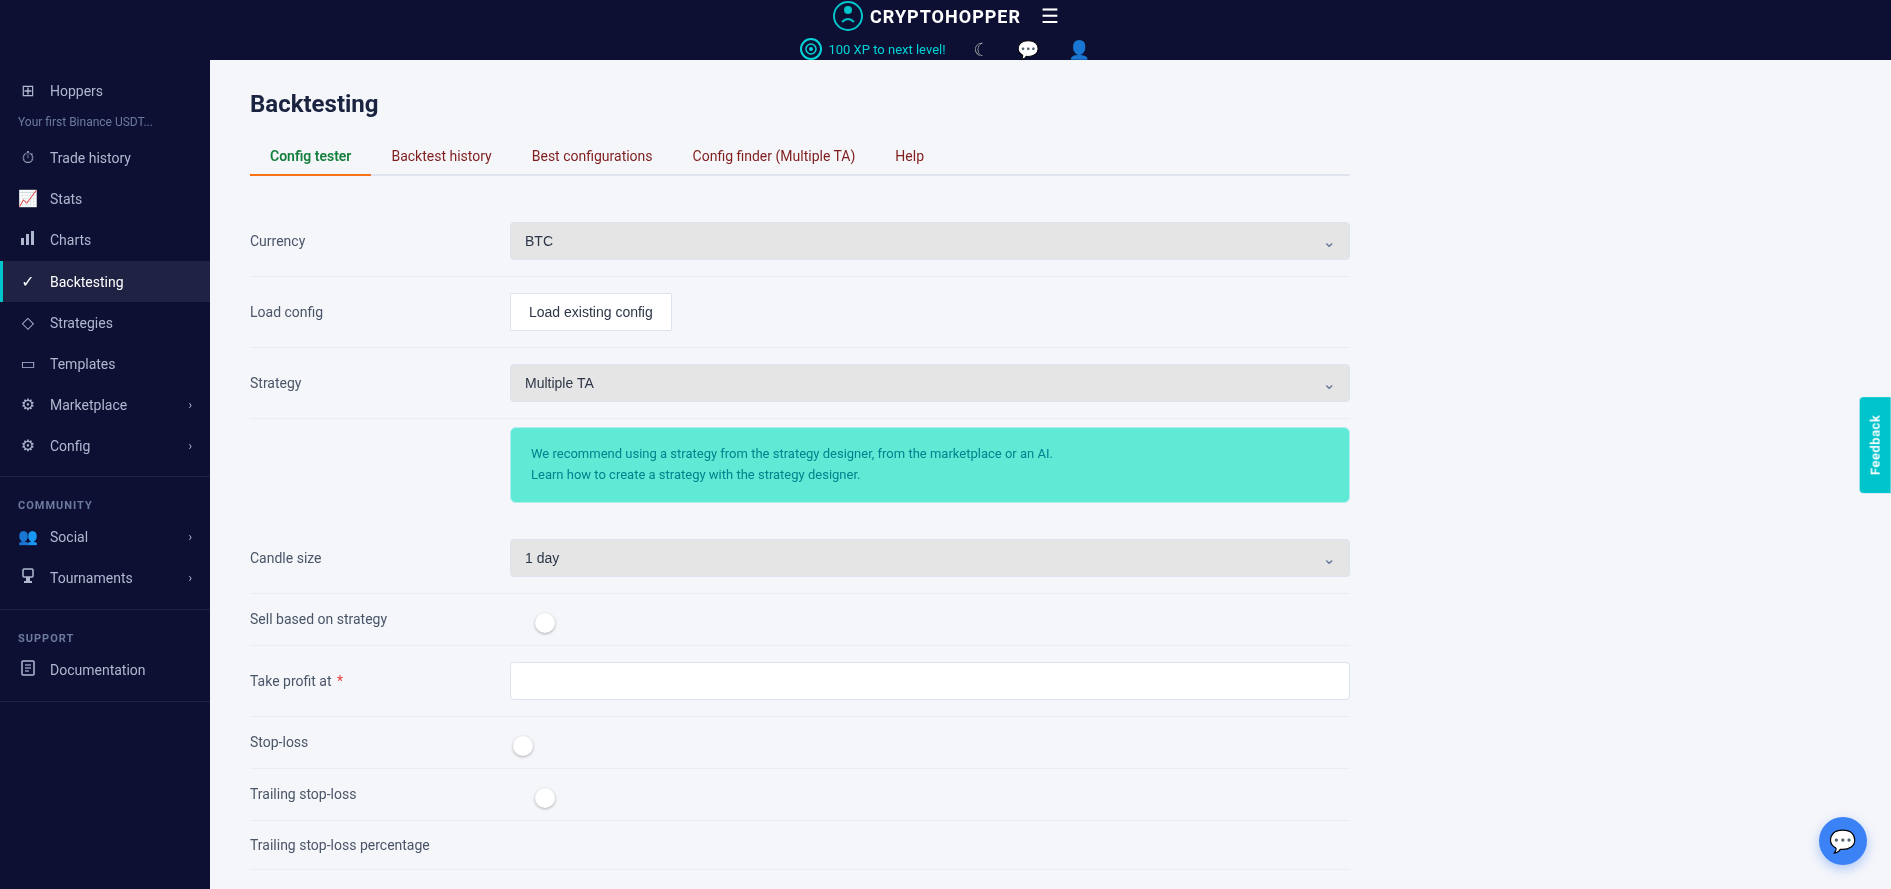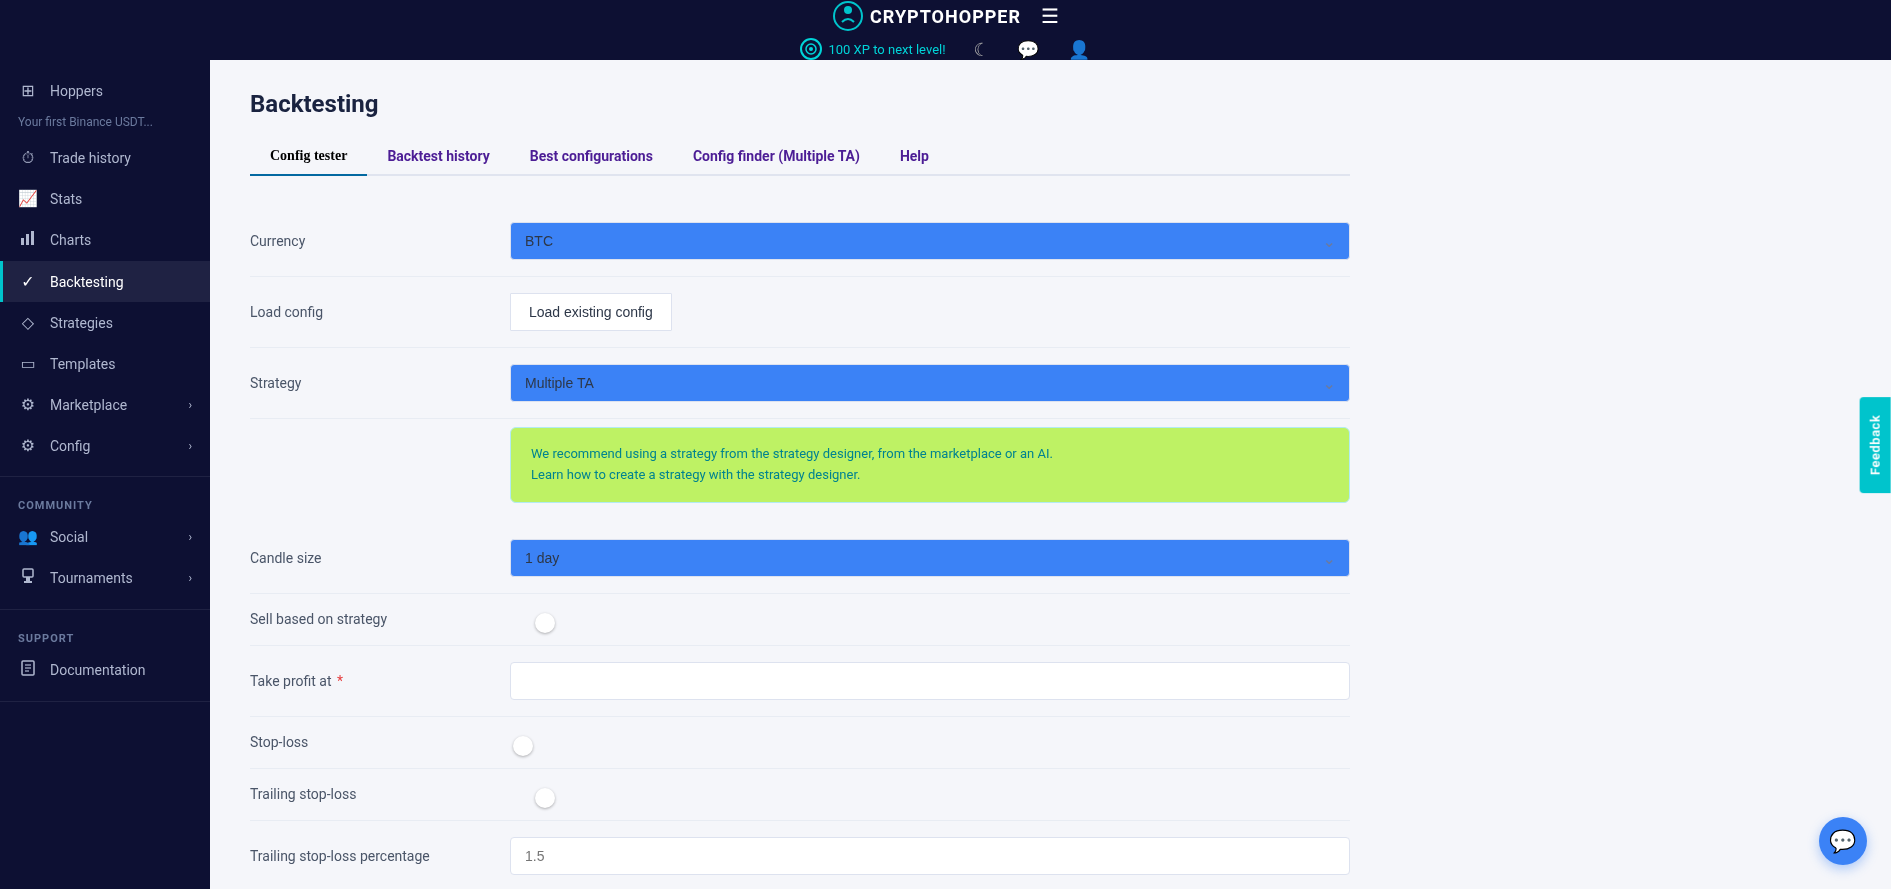--- a/index.html
+++ b/index.html
@@ -100,28 +100,27 @@
     
     .tabs {
       display: flex;
       gap: 0;
       border-bottom: 2px solid #e0e4ef;
       margin-bottom: 30px;
     }
     .tab {
       padding: 10px 20px;
       font-size: 14px;
-      color: #4c1d95;
+      color: #7f1d1d;
       cursor: pointer;
       border-bottom: 2px solid transparent;
       margin-bottom: -2px;
       white-space: nowrap;
-      font-weight: bold;
-    }
-    .tab.active { color: #000000; border-bottom: 2px solid #0369a1; font-weight: 600; font-family: Liberation Serif, serif; }
+    }
+    .tab.active { color: #15803d; border-bottom: 2px solid #f97316; font-weight: 600; }
 
     
     .form-container { max-width: 1100px; }
     .form-row {
       display: flex;
       align-items: center;
       padding: 16px 0;
       border-bottom: 1px solid #e8ecf3;
     }
     .form-label {
@@ -137,21 +136,21 @@
       flex: 1;
       position: relative;
     }
     .form-select {
       width: 100%;
       padding: 10px 14px;
       border: 1px solid #dde2ef;
       border-radius: 4px;
       font-size: 14px;
       color: #2d3748;
-      background: #3b82f6;
+      background: #e5e5e5;
       appearance: none;
       cursor: pointer;
       outline: none;
     }
     .select-wrapper {
       position: relative;
     }
     .select-wrapper::after {
       content: '⌄';
       position: absolute;
@@ -178,21 +177,21 @@
       border: 1px solid #dde2ef;
       border-radius: 1px;
       background: white;
       font-size: 14px;
       color: #2d3748;
       cursor: pointer;
     }
 
     
     .info-box {
-      background: #bef264;
+      background: #5eead4;
       border: 1px solid #b2ebf2;
       border-radius: 6px;
       padding: 16px 20px;
       margin: 4px 0;
     }
     .info-box p {
       font-size: 13px;
       color: #00838f;
       line-height: 1.6;
     }
@@ -497,23 +496,20 @@
             <input type="checkbox" checked="" style="">
             <div class="toggle-track on">
               <div class="toggle-thumb on"></div>
             </div>
           </label>
         </div>
       </div>
 
       <div class="form-row">
         <div class="form-label">Trailing stop-loss percentage</div>
-        <div class="form-control">
-          <input type="text" class="form-input muted" placeholder="1.5" style="">
-        </div>
       </div>
 
     </div>
   </div>
 </div>
 
 <div class="feedback-tab">Feedback</div>
 
 <div class="chat-fab">
   <span>💬</span>

